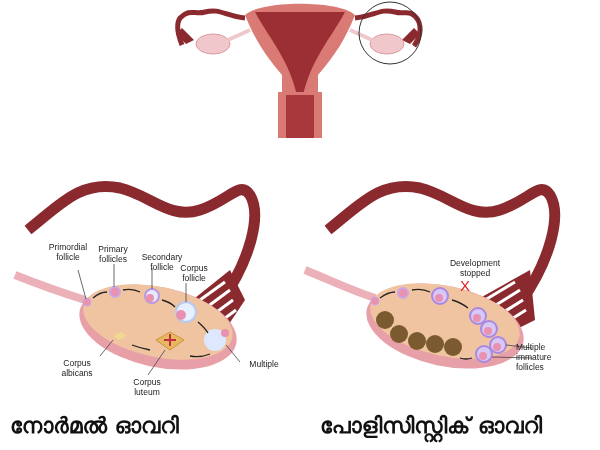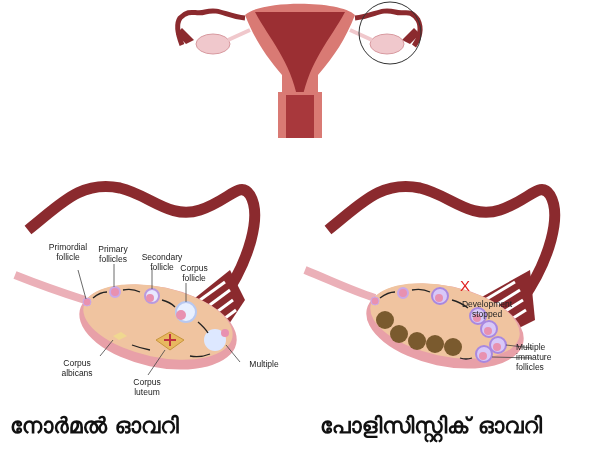--- a/index.html
+++ b/index.html
@@ -130,21 +130,21 @@
 <div class="lbl" style="left:132px;top:252px;width:60px;">Secondary
 follicle</div>
 <div class="lbl" style="left:172px;top:263px;width:44px;">Corpus
 follicle</div>
 <div class="lbl" style="left:236px;top:359px;width:56px;">Multiple</div>
 <div class="lbl" style="left:52px;top:358px;width:50px;">Corpus
 albicans</div>
 <div class="lbl" style="left:122px;top:377px;width:50px;">Corpus
 luteum</div>
 
-<div class="lbl" style="left:452px;top:258px;width:70px;margin-top:41px;">Development
+<div class="lbl" style="left:440px;top:258px;width:70px;">Development
 stopped</div>
 <div class="lbl" style="left:458px;top:278px;width:14px;color:#e02020;font-size:15px;line-height:16px;">X</div>
 <div class="lbl" style="left:516px;top:342px;width:50px;text-align:left;">Multiple
 immature
 follicles</div>
 
 <div class="cap" style="left:10px;text-align:center;">നോർമൽ ഓവറി</div>
 <div class="cap" style="left:320px;">പോളിസിസ്റ്റിക് ഓവറി</div>
 
 </body></html>

